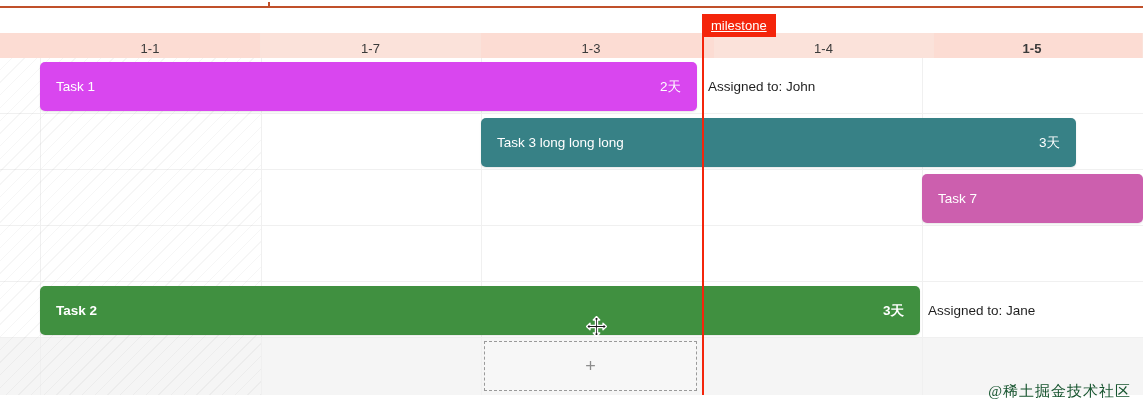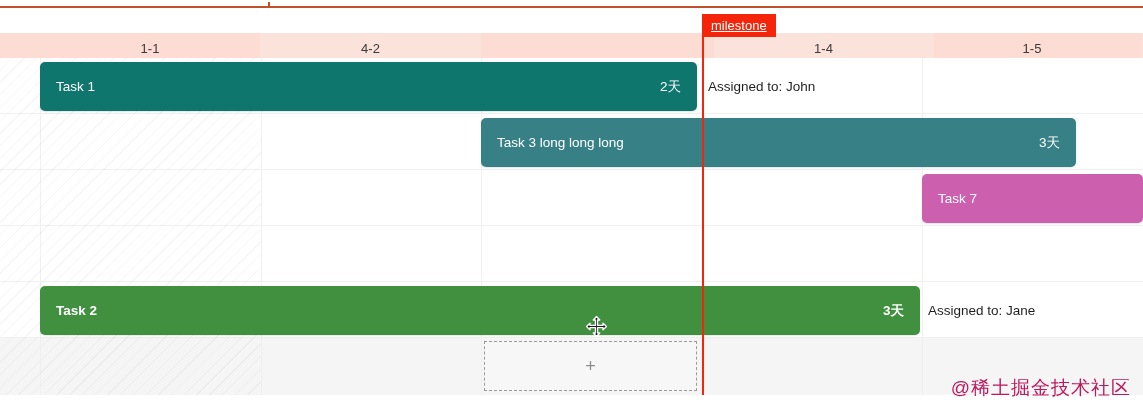--- a/index.html
+++ b/index.html
@@ -153,41 +153,42 @@
     position: absolute;
     left: 586px; top: 316px;
     width: 21px; height: 21px;
     z-index: 20;
   }
 
   
   #watermark {
     position: absolute;
     right: 12px; bottom: 10px;
-    font-size: 19px;
-    color: #be185d;
-    font-family: Liberation Sans, sans-serif;
+    font-size: 15px;
+    color: #14532d;
+    font-family: Liberation Serif, serif;
     letter-spacing: 1px;
     z-index: 9;
     user-select: none;
   }
 </style>
 </head>
 <body>
 
 <div id="gantt-root">
 
   <div id="top-rule"></div>
   <div id="top-rule-nick"></div>
 
   <div id="scale-header">
       <div class="scale-cell" style="left: 40px; width: 221px;">1-1</div>
-      <div class="scale-cell pale" style="left: 261px; width: 220px;">4-2</div>
+      <div class="scale-cell pale" style="left: 261px; width: 220px;">1-7</div>
+      <div class="scale-cell" style="left: 481px; width: 221px;">1-3</div>
       <div class="scale-cell pale" style="left: 714px; width: 220px;">1-4</div>
-      <div class="scale-cell" style="left: 922px; width: 221px;">1-5</div>
+      <div class="scale-cell" style="left: 922px; width: 221px; font-weight: bold;">1-5</div>
     </div>
 
   <div id="grid-body">
       <div class="grid-row" style="top: 0px;"></div>
       <div class="grid-row" style="top: 56px;"></div>
       <div class="grid-row" style="top: 112px;"></div>
       <div class="grid-row" style="top: 168px;"></div>
       <div class="grid-row" style="top: 224px;"></div>
       <div class="grid-row last" style="top: 280px;"></div>
       <div class="col-line" style="left: 40px;"></div>
@@ -205,21 +206,21 @@
   <div id="add-task-slot">
     <span>+</span>
   </div>
 
   <svg id="move-cursor" viewBox="0 0 22 22" xmlns="http://www.w3.org/2000/svg">
     <path d="M11 0.5 L14.4 4.2 H12.1 V9.9 H17.8 V7.6 L21.5 11 L17.8 14.4 V12.1 H12.1 V17.8 H14.4 L11 21.5 L7.6 17.8 H9.9 V12.1 H4.2 V14.4 L0.5 11 L4.2 7.6 V9.9 H9.9 V4.2 H7.6 Z" fill="#1a1a1a" stroke="#ffffff" stroke-width="1.4" stroke-linejoin="round"></path>
   </svg>
 
   <div id="watermark">@稀土掘金技术社区</div>
 
-<div class="bar" style="left: 40px; top: 62px; width: 657px; background: #0f766e;">
+<div class="bar" style="left: 40px; top: 62px; width: 657px; background: #d946ef;">
       <span class="bar-title">Task 1</span>
       <span class="bar-dur">2天</span>
     </div>
     <div class="assignee" style="left: 708px; top: 62px;">Assigned to: John</div>
     <div class="bar" style="left: 481px; top: 118px; width: 595px; background: rgb(55, 129, 134);">
       <span class="bar-title">Task 3 long long long</span>
       <span class="bar-dur">3天</span>
     </div>
     <div class="bar" style="left: 922px; top: 174px; width: 221px; background: rgb(204, 95, 174);">
       <span class="bar-title">Task 7</span>

